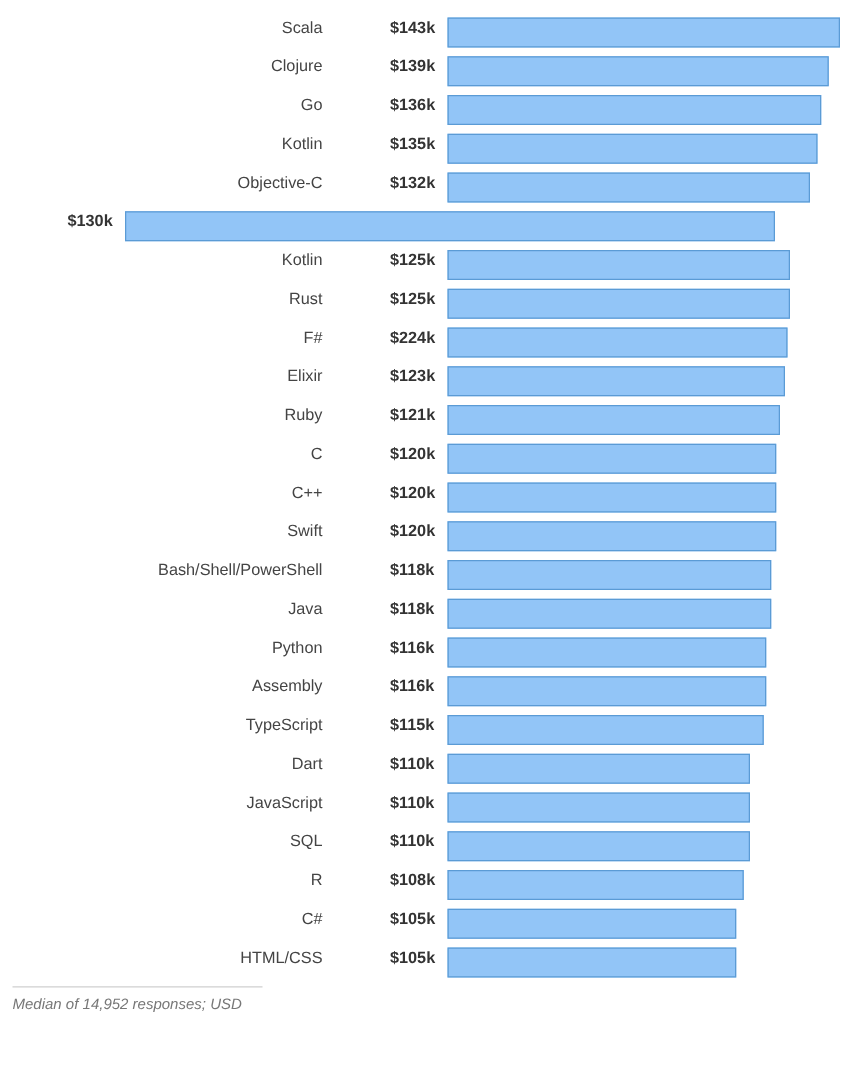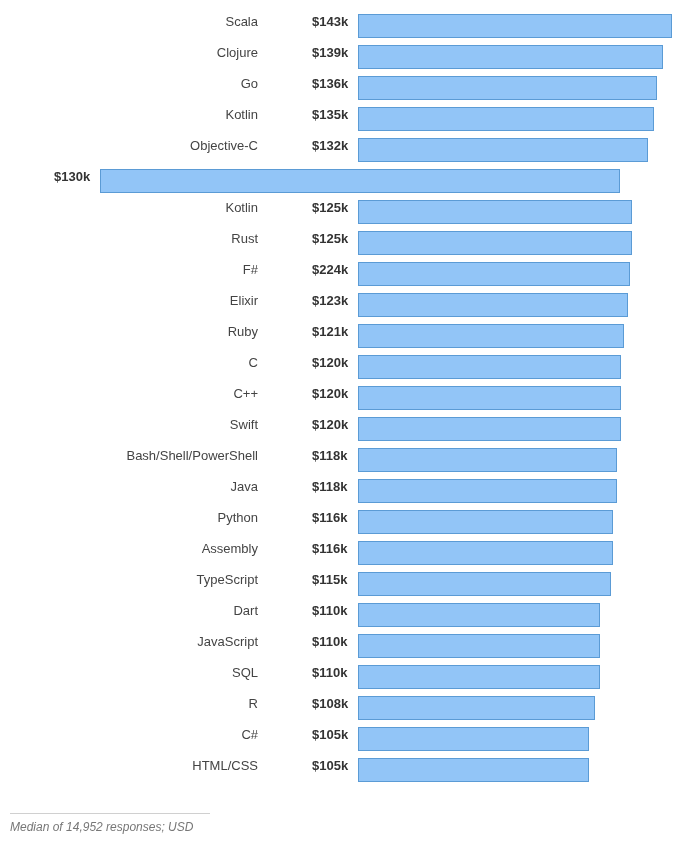--- a/index.html
+++ b/index.html
@@ -39,21 +39,21 @@
     flex: 1;
     height: 24px;
     position: relative;
   }
   .bar {
     height: 100%;
     background: #92c5f7;
     border: 1px solid #5b9bd5;
   }
   .footer {
-    margin-top: 24px;
+    margin-top: 0;
     border-top: 1px solid #d0d0d0;
     width: 200px;
     padding-top: 6px;
     font-style: italic;
     font-size: 12px;
     color: #777;
   }
 </style>
 </head>
 <body>

